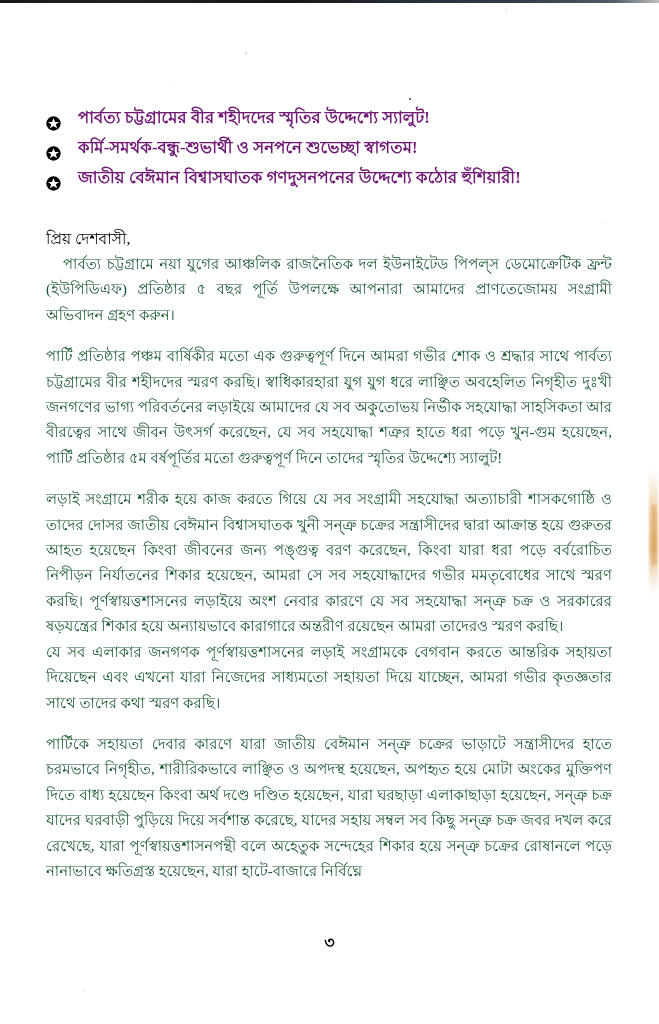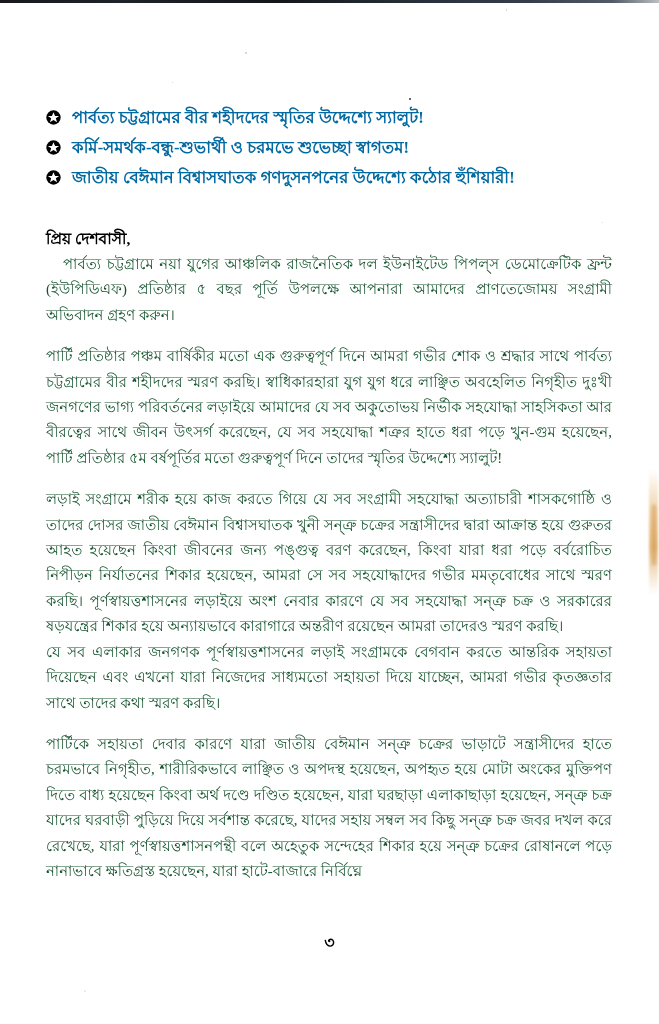--- a/index.html
+++ b/index.html
@@ -53,42 +53,42 @@
     left: 46px;
     width: 566px;
   }
 
   
   .slogans {
     top: 104px;
   }
   .slogan-line {
     display: flex;
-    align-items: flex-start;
-    gap: 11px;
+    align-items: flex-end;
+    gap: 17px;
     margin-bottom: 3px;
     font-weight: bold;
     font-size: 16.5px;
     line-height: 27px;
-    color: #0369a1;
+    color: #701a75;
     letter-spacing: .1px;
   }
   .star-bullet {
     flex: 0 0 auto;
     width: 15px;
     height: 15px;
     margin-top: 6px;
     display: block;
   }
   .slogan-text { display: block; }
 
   
   .salutation {
     top: 228px;
-    font-weight: bold;
+    font-weight: normal;
     font-size: 15.5px;
     line-height: 22px;
     color: #000;
   }
 
   
   .body-wrap {
     top: 252px;
     color: #000;
   }
@@ -141,21 +141,21 @@
         <polygon fill="#fff" points="12,3.4 14.5,9.4 21,9.4 15.7,13.3 17.7,19.6 12,15.8 6.3,19.6 8.3,13.3 3,9.4 9.5,9.4"></polygon>
       </svg>
       <span class="slogan-text">পার্বত্য চট্টগ্রামের বীর শহীদদের স্মৃতির উদ্দেশ্যে স্যালুট!</span>
     </div>
 
     <div class="slogan-line">
       <svg class="star-bullet" viewBox="0 0 24 24">
         <circle cx="12" cy="12" r="11.5" fill="#000"></circle>
         <polygon fill="#fff" points="12,3.4 14.5,9.4 21,9.4 15.7,13.3 17.7,19.6 12,15.8 6.3,19.6 8.3,13.3 3,9.4 9.5,9.4"></polygon>
       </svg>
-      <span class="slogan-text">কর্মি-সমর্থক-বন্ধু-শুভার্থী ও চরমভে শুভেচ্ছা স্বাগতম!</span>
+      <span class="slogan-text">কর্মি-সমর্থক-বন্ধু-শুভার্থী ও সনপনে শুভেচ্ছা স্বাগতম!</span>
     </div>
 
     <div class="slogan-line">
       <svg class="star-bullet" viewBox="0 0 24 24">
         <circle cx="12" cy="12" r="11.5" fill="#000"></circle>
         <polygon fill="#fff" points="12,3.4 14.5,9.4 21,9.4 15.7,13.3 17.7,19.6 12,15.8 6.3,19.6 8.3,13.3 3,9.4 9.5,9.4"></polygon>
       </svg>
       <span class="slogan-text">জাতীয় বেঈমান বিশ্বাসঘাতক গণদুসনপনের উদ্দেশ্যে কঠোর হুঁশিয়ারী!</span>
     </div>
 

